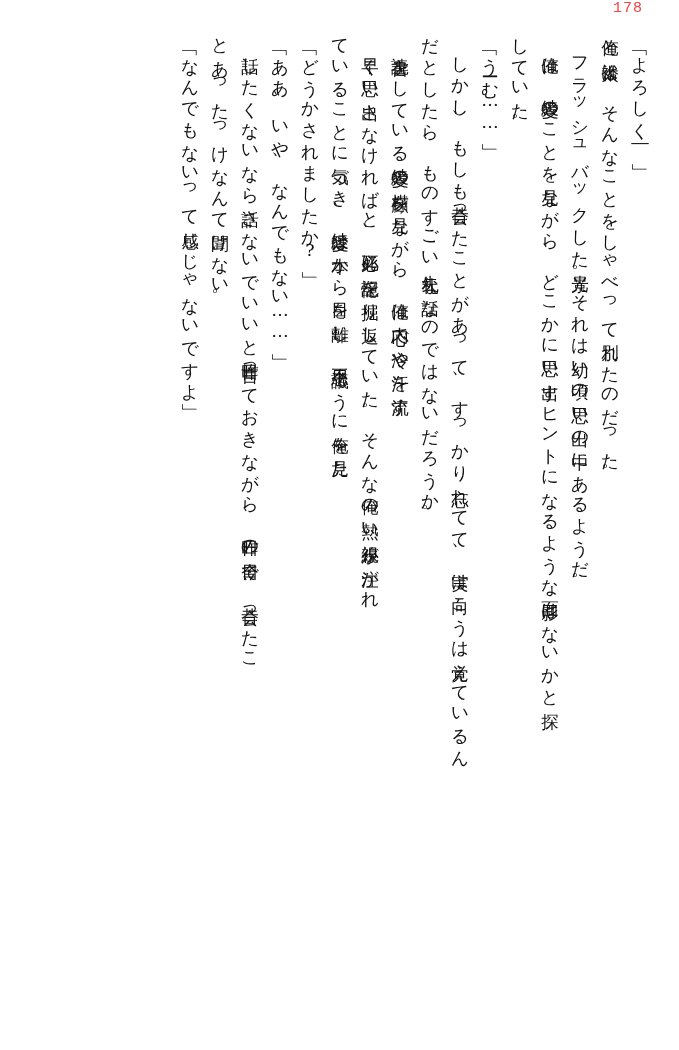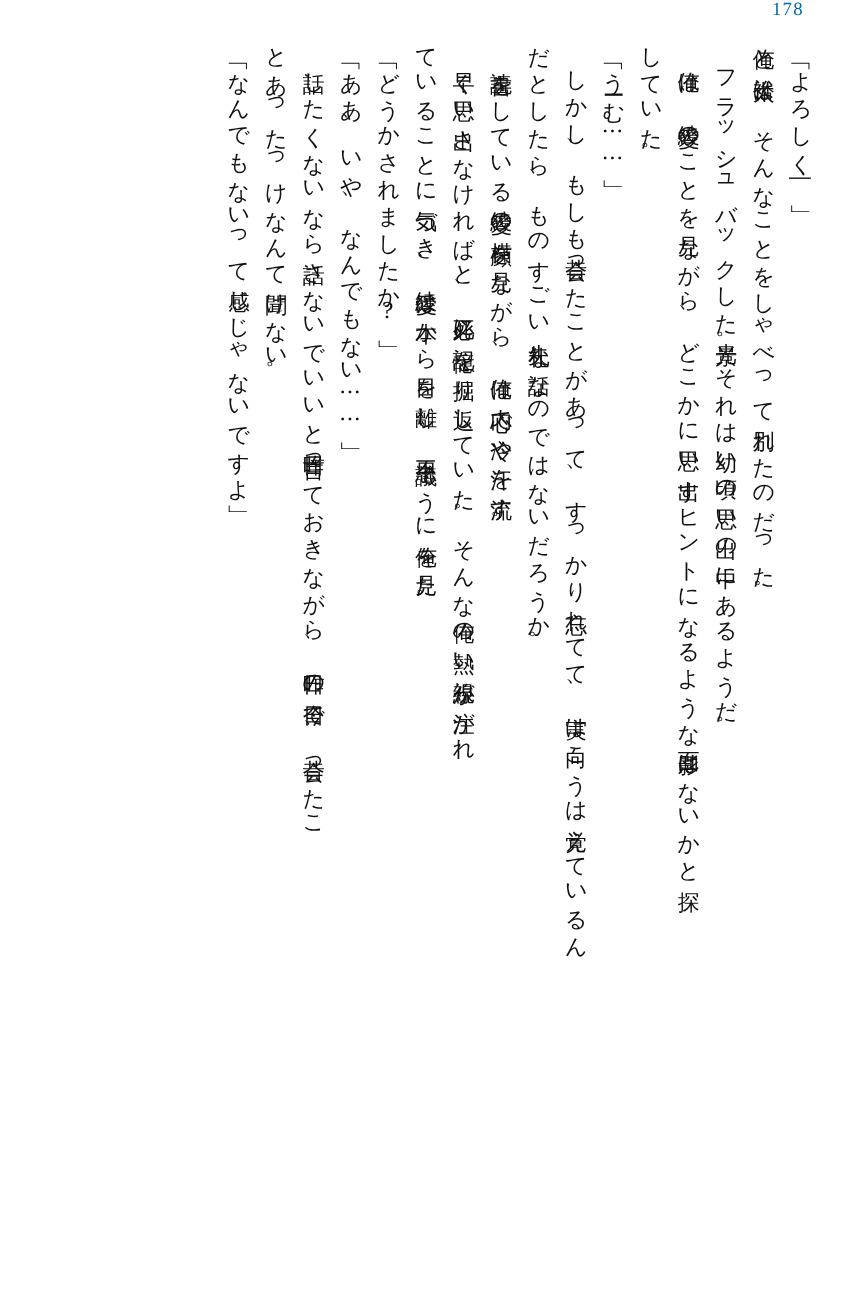--- a/index.html
+++ b/index.html
@@ -20,22 +20,22 @@
     height: 1050px;
     box-sizing: border-box;
     background: #ffffff;
   }
   .page-number {
     position: absolute;
     top: 0px;
     right: 36px;
     font-size: 15px;
     letter-spacing: 1px;
-    color: #0369a1;
-    font-family: Liberation Serif, serif;
+    color: #ef4444;
+    font-family: Liberation Mono, monospace;
   }
   .text-body {
     position: absolute;
     top: 26px;
     left: 24px;
     right: 24px;
     bottom: 22px;
     display: flex;
     flex-direction: row-reverse;
     justify-content: flex-start;

